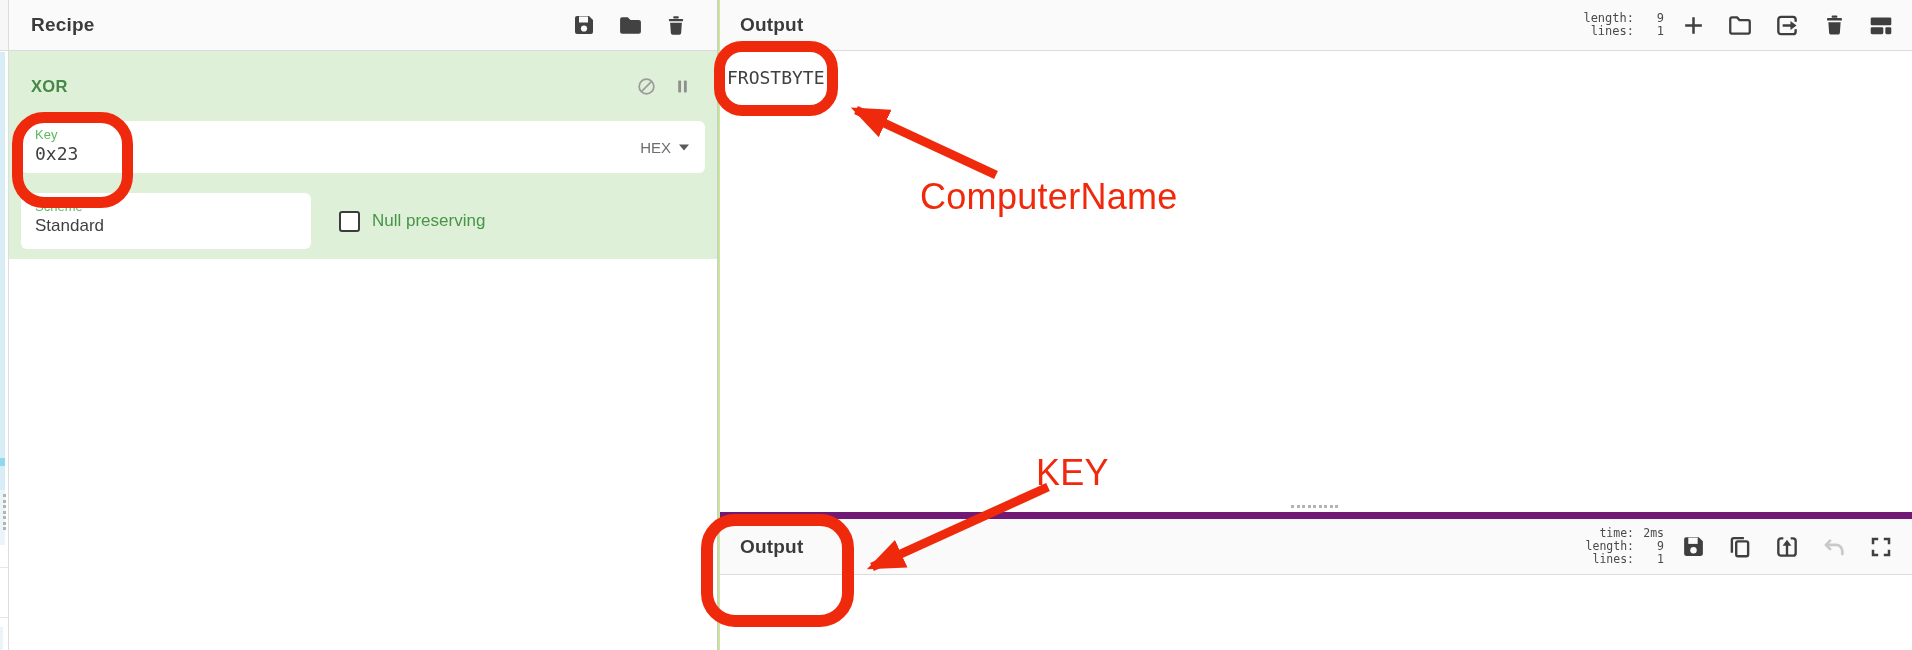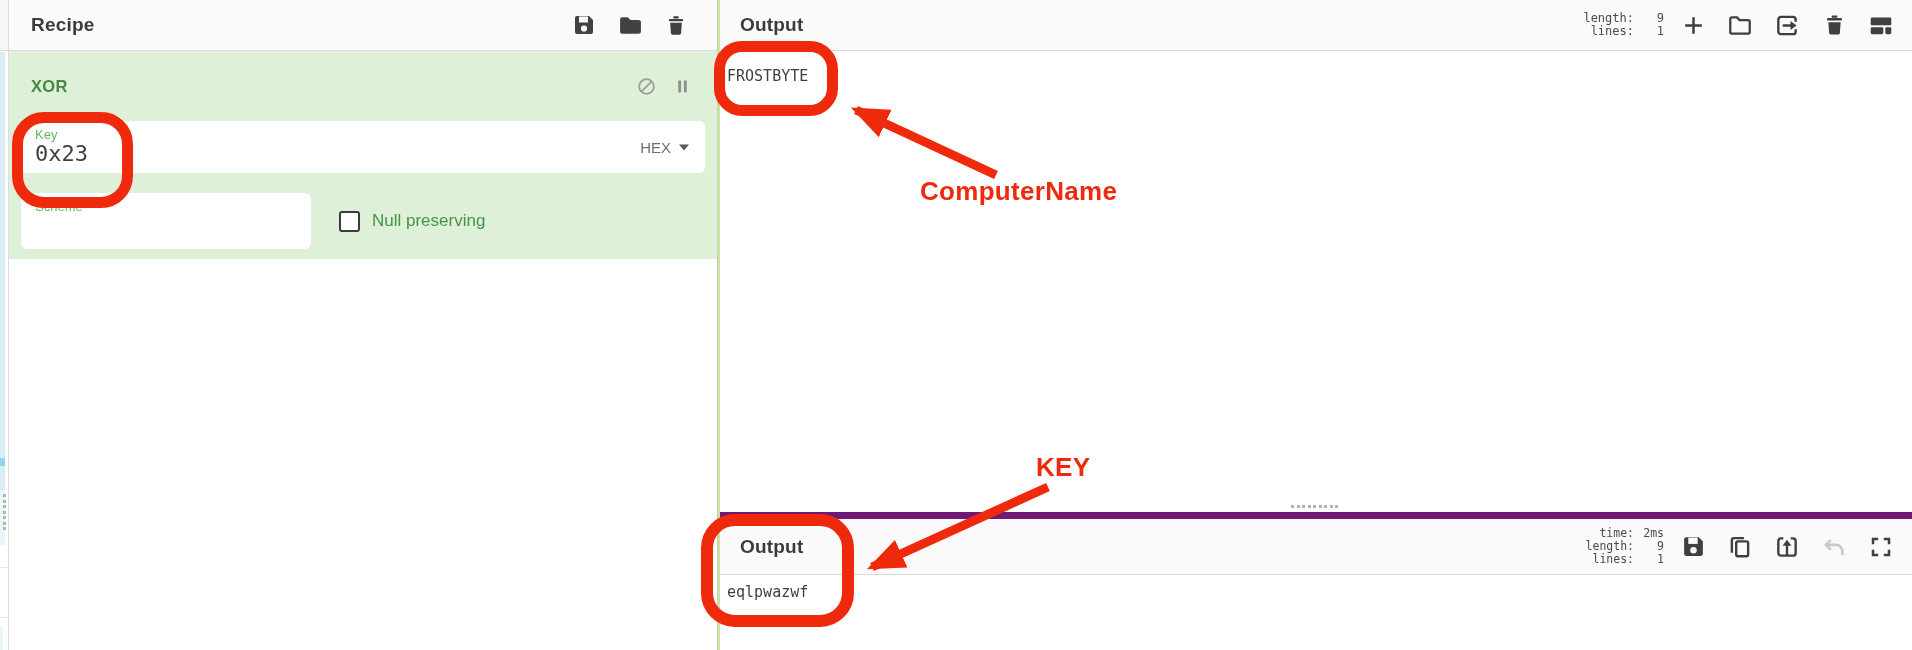--- a/index.html
+++ b/index.html
@@ -30,21 +30,21 @@
   .icon-btn svg { display:block; }
 
   .operation { height:208px; background:#dff0d8; position:relative; }
   .op-title-row { display:flex; align-items:center; padding:24px 24px 0 22px; }
   .op-name { font-size:16.5px; font-weight:bold; color:#468847; letter-spacing:0.3px; }
   .op-icons { margin-left:auto; display:flex; gap:14px; color:#9c9c9c; }
   .op-icons .icon-btn { width:22px; height:22px; }
 
   .arg-box { background:#fff; border-radius:6px; padding:6px 14px; position:relative; }
   .arg-label { font-size:13px; color:#5cb85c; line-height:15px; }
-  .arg-value { font-family:"DejaVu Sans Mono", monospace; font-size:22px; color:#3f3f3f; line-height:24px; }
+  .arg-value { font-family:"DejaVu Sans Mono", monospace; font-size:18px; color:#3f3f3f; line-height:24px; }
   .key-box { margin:24px 12px 0; height:52px; }
   .hex-select { position:absolute; right:16px; top:50%; transform:translateY(-50%);
                 color:#6e6e6e; font-size:15px; display:flex; align-items:center; cursor:pointer; }
   .caret { display:inline-block; width:0; height:0; margin-left:8px;
            border-left:5px solid transparent; border-right:5px solid transparent; border-top:6px solid #5a5a5a; }
   .arg-row2 { display:flex; align-items:center; margin:20px 12px 0; }
   .scheme-box { width:290px; height:56px; }
   .checkbox { width:21px; height:21px; background:#fff; border:2.5px solid #3c3c3c; border-radius:3px;
               margin-left:28px; flex:none; cursor:pointer; }
   .check-label { margin-left:12px; font-size:17px; color:#479447;text-align:center; }
@@ -57,33 +57,33 @@
   .output-header { top:512px; height:63px; border-top:7px solid #701a75; }
   .stats { margin-left:auto; margin-right:16px; font-family:"DejaVu Sans Mono", monospace; color:#4a4a4a; }
   .stats.two { font-size:12px; line-height:13.5px; }
   .stats.three { font-size:11.5px; line-height:12.8px; }
   .stat-row { text-align:right; white-space:pre; }
   .stat-value { display:inline-block; width:30px; text-align:right; }
   .io-icons { display:flex; align-items:center; gap:21px; color:#3f3f3f; }
 
   .input-content { position:absolute; left:0; top:52px; width:100%; height:459px; background:#fff;
                    padding:15px 0 0 7px; }
-  .mono-text { font-family:"DejaVu Sans Mono", monospace; font-size:15px; color:#404040; }
+  .mono-text { font-family:"DejaVu Sans Mono", monospace; font-size:18px; color:#404040; }
   .output-content { position:absolute; left:0; top:575px; width:100%; height:75px; background:#fff; padding:8px 0 0 7px; }
 
   .h-dots { position:absolute; left:571px; top:505px; display:flex; gap:2.5px; cursor:row-resize; }
   .h-dots i { width:3px; height:3px; background:#b3b3b3; }
 
   
   .annotations { position:absolute; inset:0; pointer-events:none; z-index:50; }
   .circle { position:absolute; border:11px solid #ef2a0c; border-radius:32px; }
   .circle-key    { left:12px;  top:112px; width:121px; height:96px;  }
   .circle-input  { left:714px; top:41px;  width:124px; height:75px;  border-radius:28px; }
   .circle-output { left:701px; top:514px; width:153px; height:113px; border-width:12px; border-radius:34px; }
-  .ann-label { position:absolute; color:#ef2a0c; font-weight:bold; font-size:26px; letter-spacing:0.3px; }
+  .ann-label { position:absolute; color:#ef2a0c; font-weight:normal; font-size:36px; letter-spacing:0.3px; }
   .ann-computername { left:920px; top:176px; }
   .ann-key { left:1036px; top:452px; }
   .arrow-layer { position:absolute; inset:0; }
 </style>
 </head>
 <body>
 
 <div class="stage">
 
   <div class="gutter">
@@ -156,20 +156,21 @@
         <div class="arg-value">0x23</div>
         <div class="hex-select">
           <span>HEX</span>
           <span class="caret"></span>
         </div>
       </div>
 
       <div class="arg-row2">
         <div class="arg-box scheme-box">
           <div class="arg-label">Scheme</div>
+          <div class="arg-value" style="font-family:'Liberation Sans',sans-serif; font-size:17px;">Standard</div>
         </div>
         <span class="checkbox"></span>
         <span class="check-label">Null preserving</span>
       </div>
     </div>
   </div>
 
   <div class="right-col">
 
     <div class="io-header input-header">
@@ -263,23 +264,20 @@
             </svg>
         </span>
         <span class="icon-btn">
           <svg width="24" height="24" viewBox="0 0 24 24" fill="none" stroke="#3f3f3f" stroke-width="2.5">
               <path d="M4 9.2V4h5.2M14.8 4H20v5.2M20 14.8V20h-5.2M9.2 20H4v-5.2"></path>
             </svg>
         </span>
       </span>
     </div>
 
-    <div class="output-content">
-      <span class="mono-text">eqlpwazwf</span>
-    </div>
   </div>
 
   <div class="annotations">
     <div class="circle circle-key"></div>
     <div class="circle circle-input"></div>
     <div class="circle circle-output"></div>
     <div class="ann-label ann-computername">ComputerName</div>
     <div class="ann-label ann-key">KEY</div>
     <svg class="arrow-layer" width="1912" height="650" viewBox="0 0 1912 650">
       <defs>

